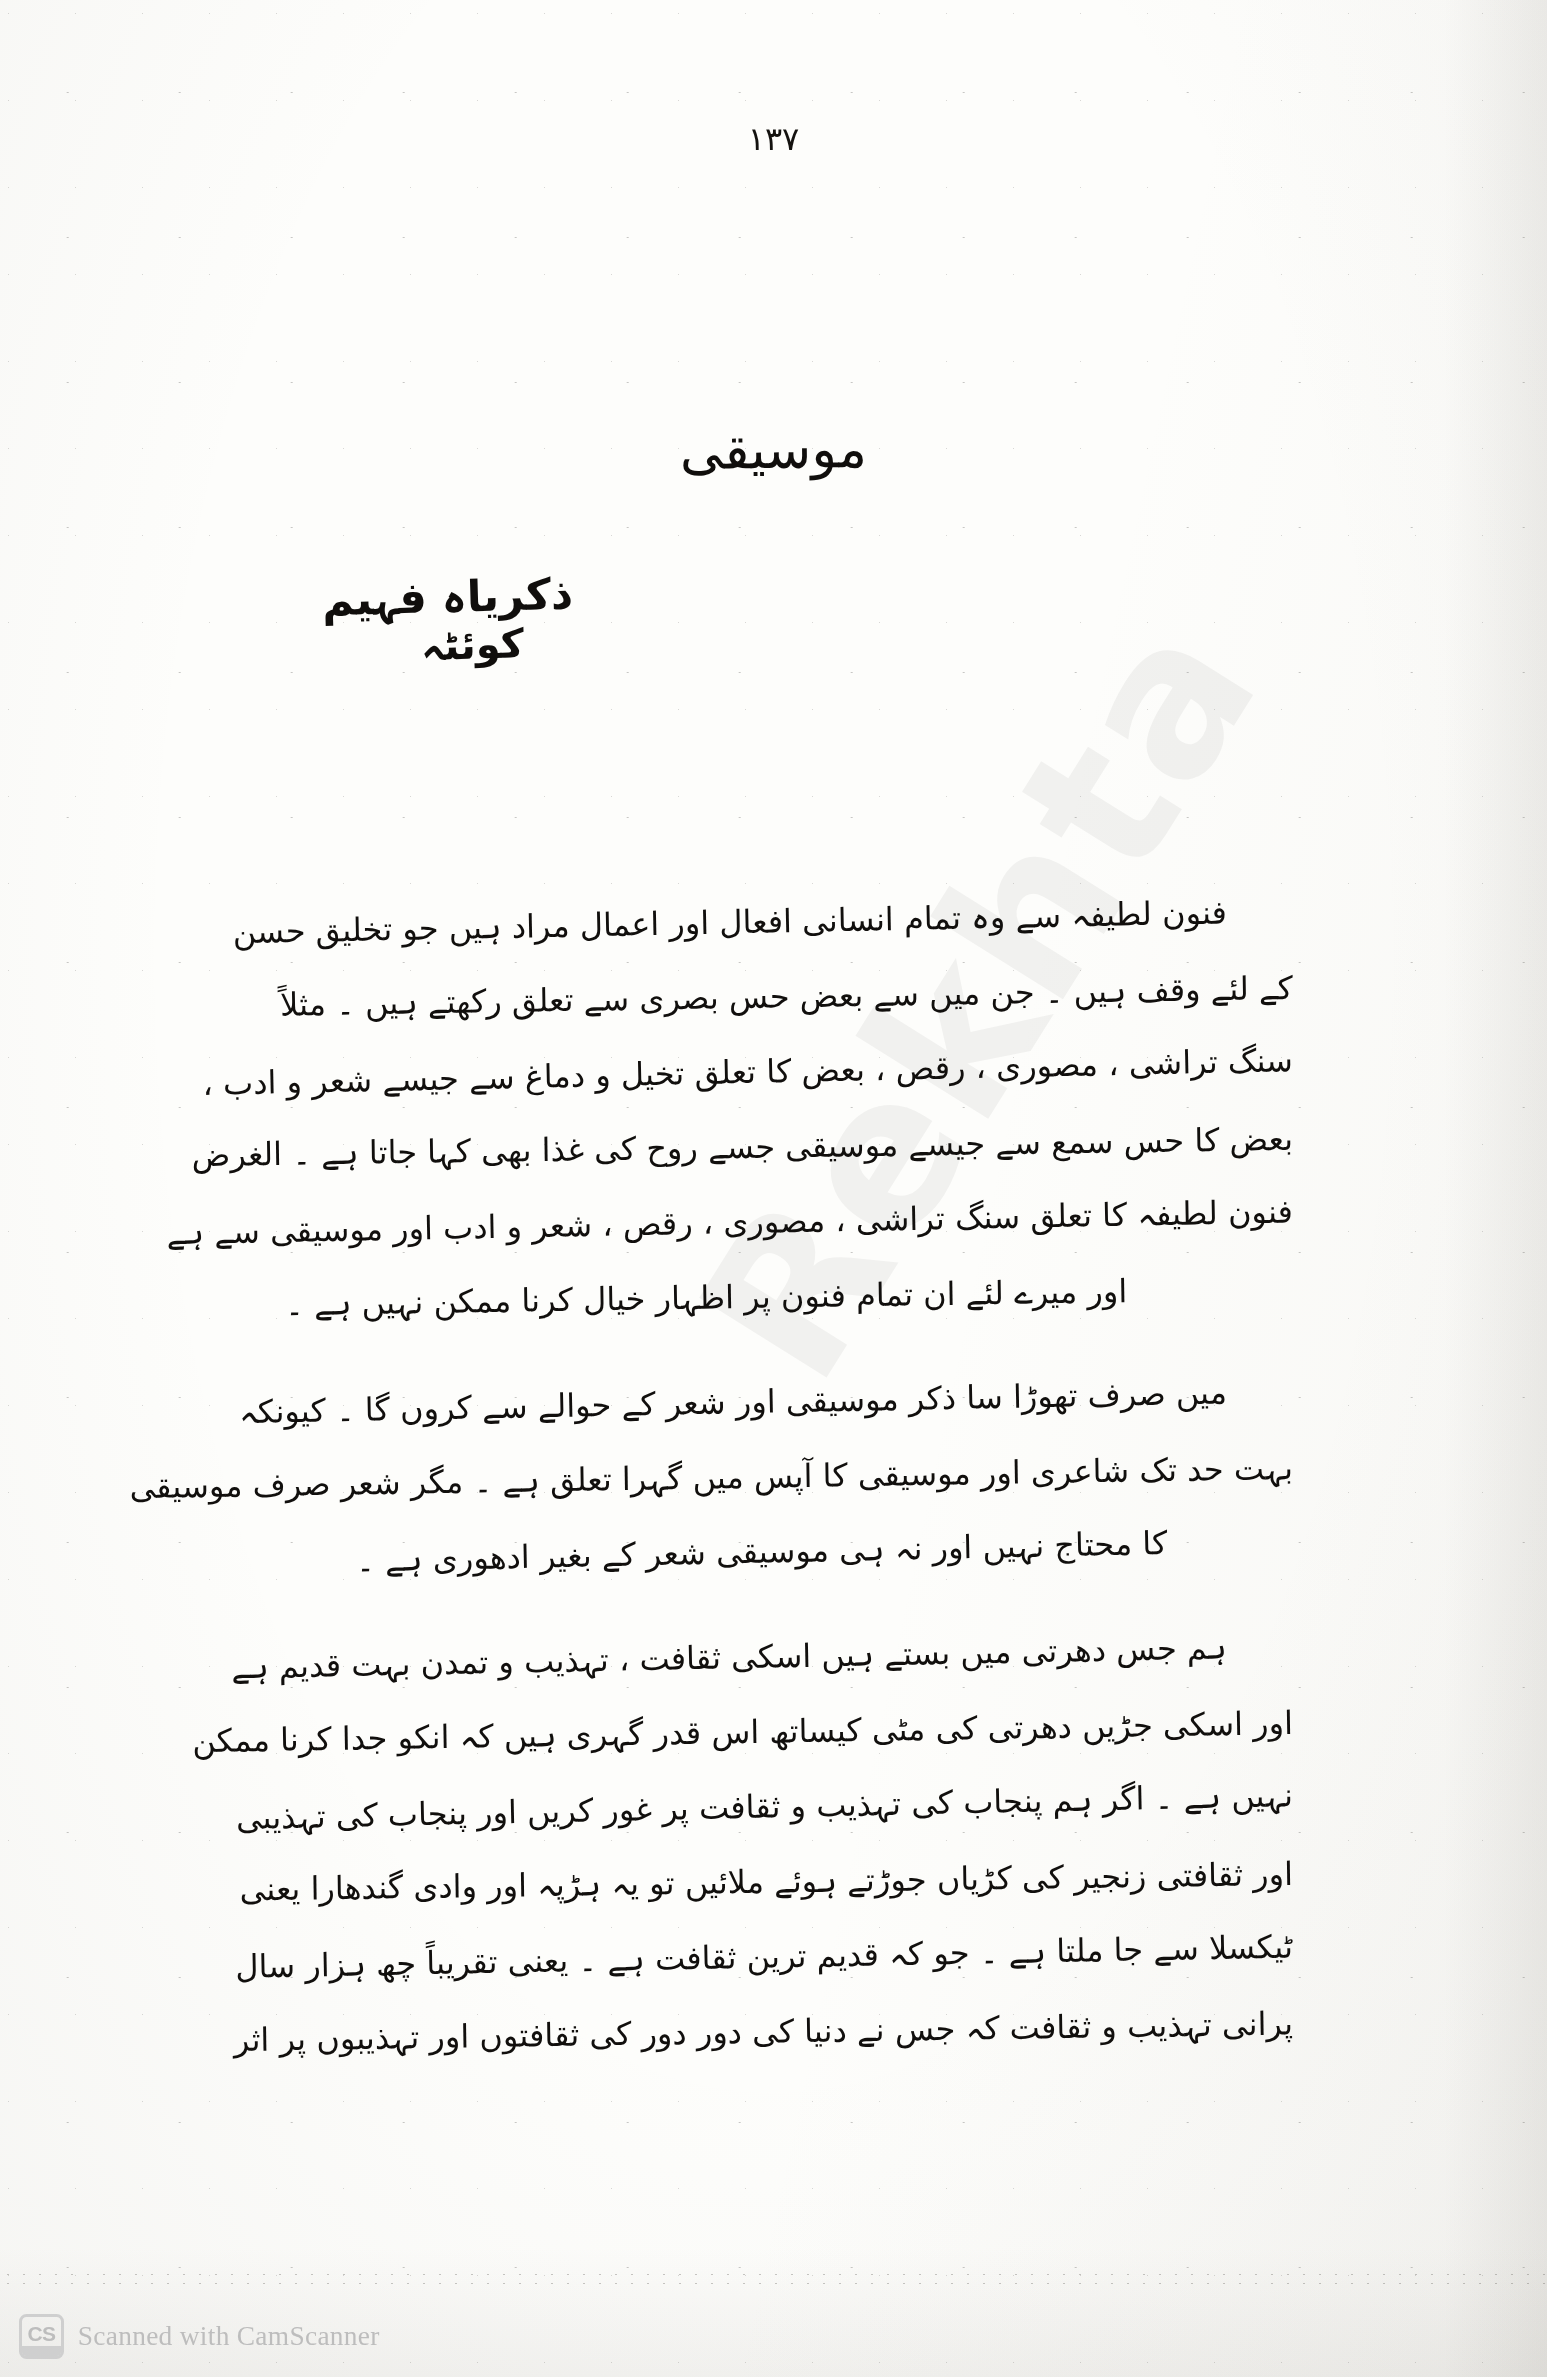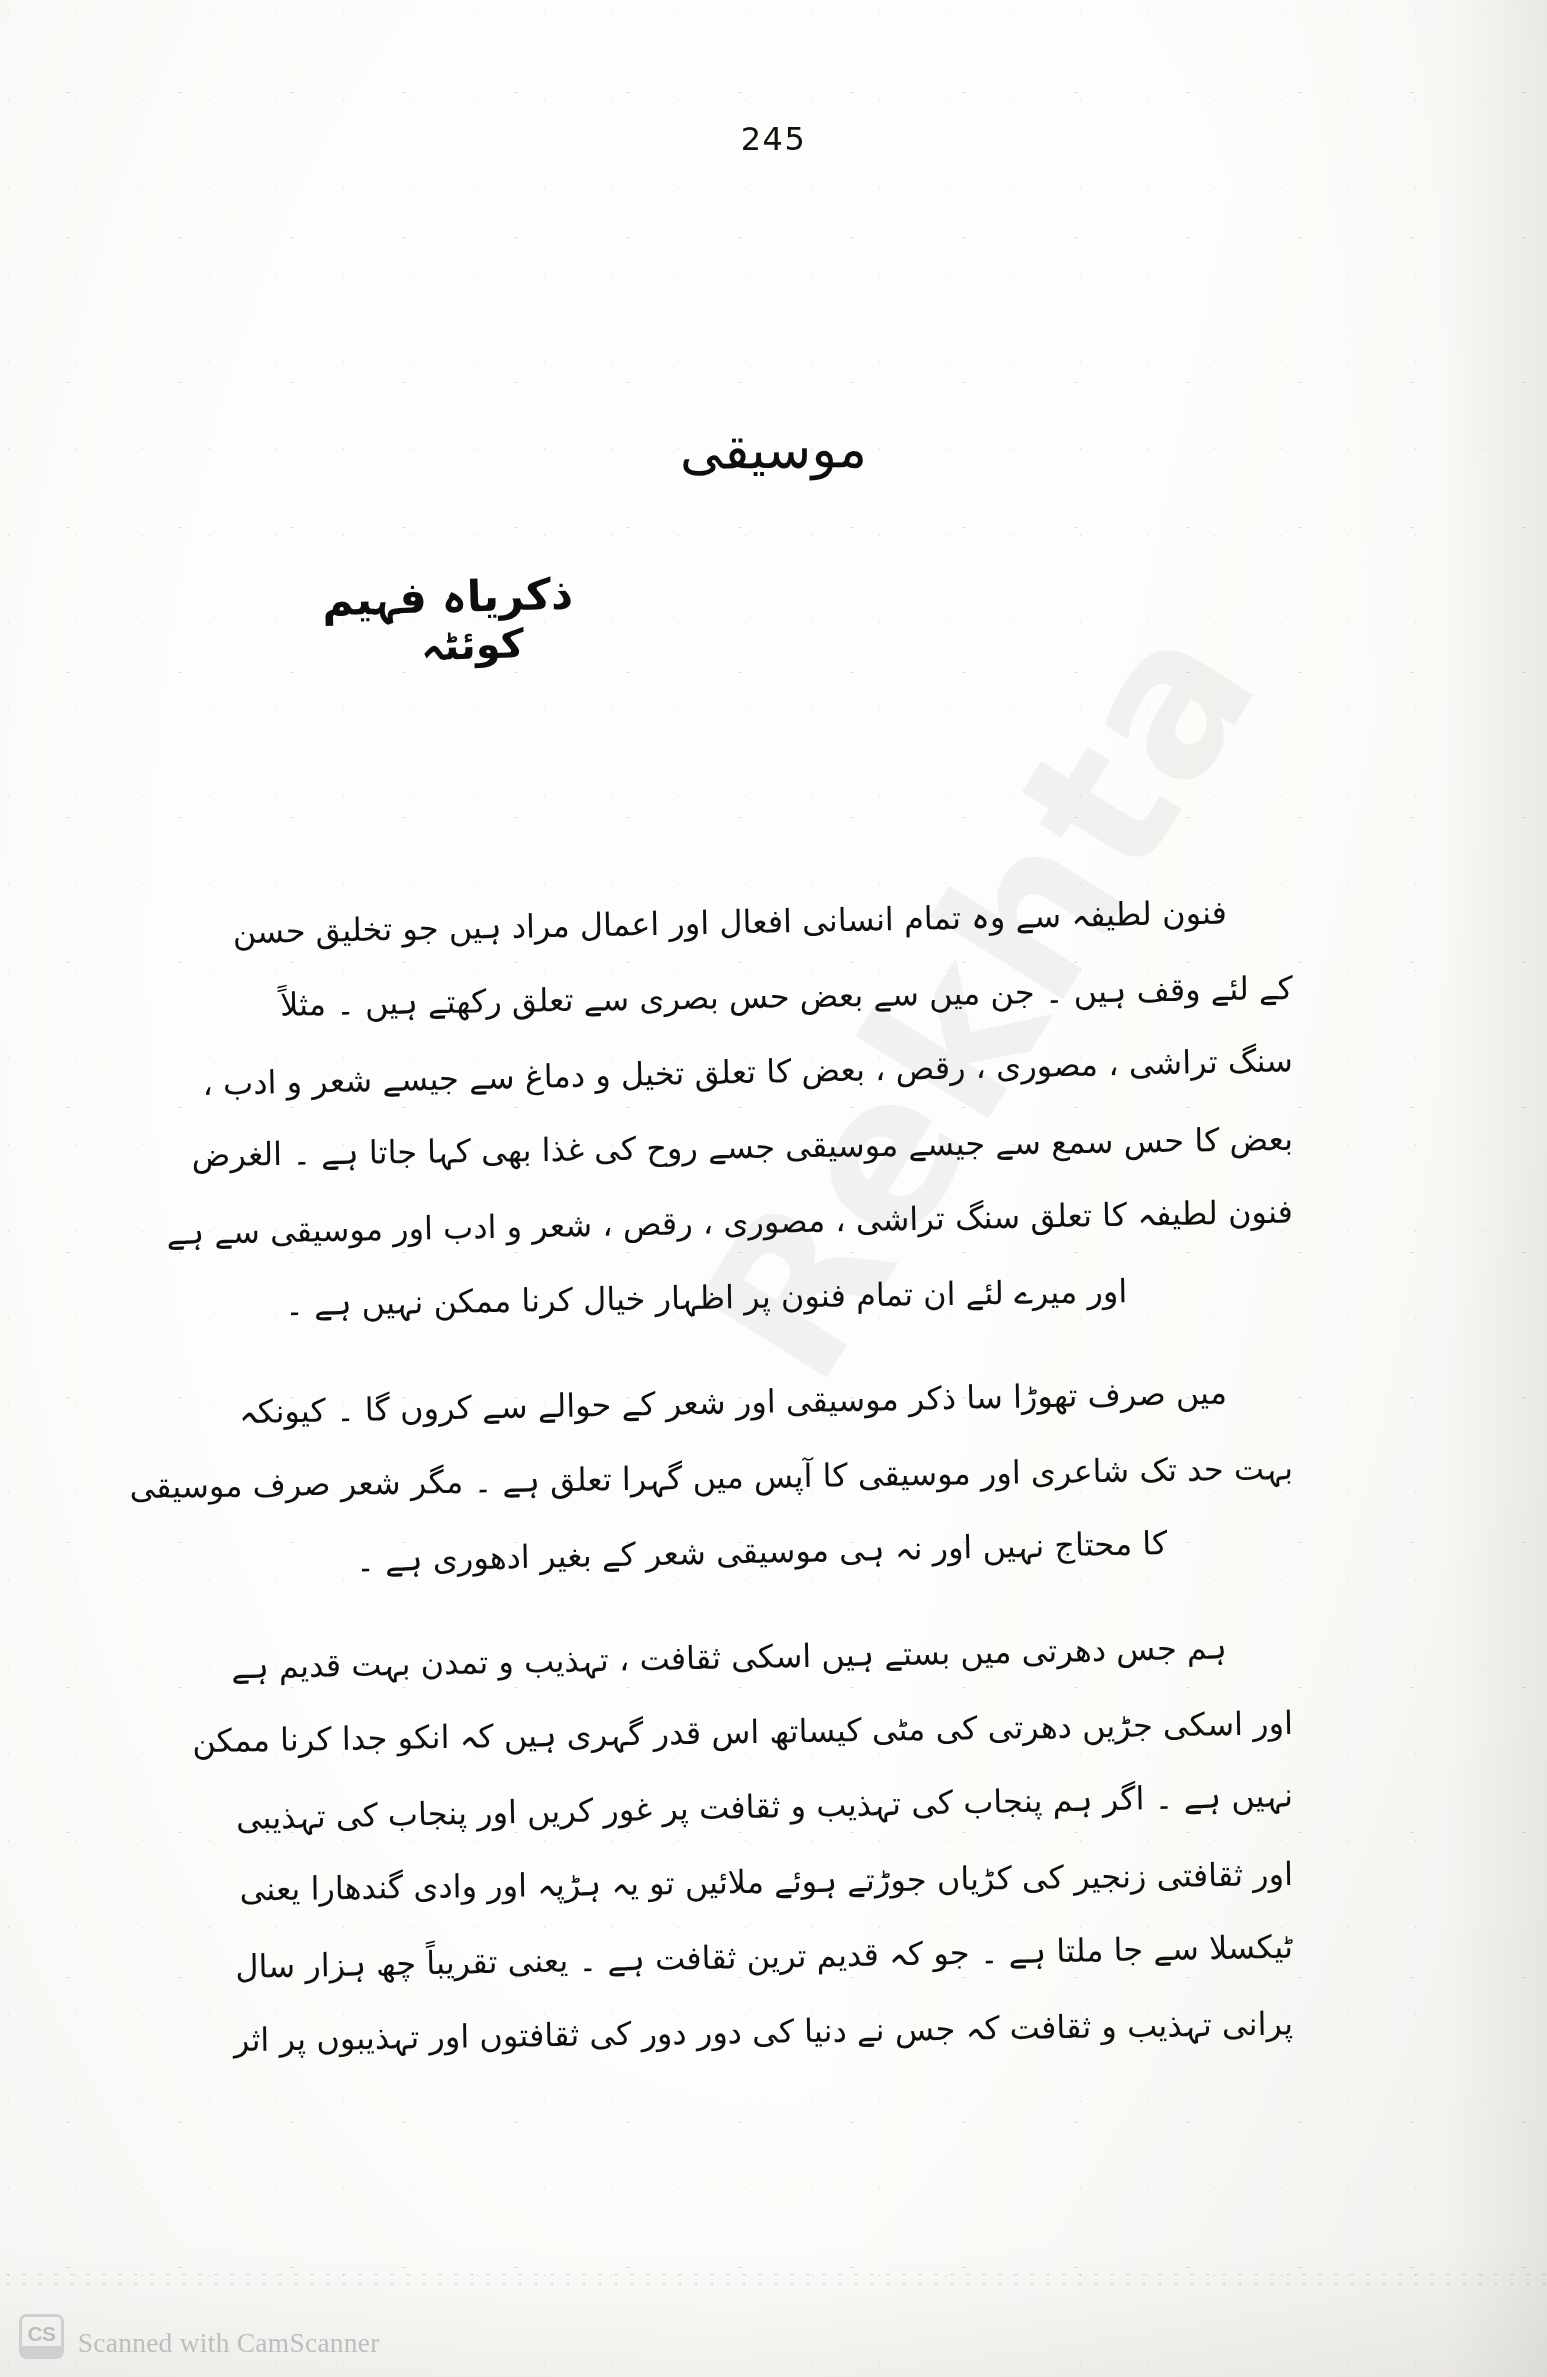--- a/index.html
+++ b/index.html
@@ -183,21 +183,21 @@
     text-align: left;
     padding-left: 82px;
   }
 
   
   .cs-footer {
     position: absolute;
     left: 19px;
     bottom: 18px;
     display: flex;
-    align-items: flex-end;
+    align-items: center;
     gap: 13.7px;
     direction: ltr;
     z-index: 6;
   }
   .cs-logo {
     width: 45px;
     height: 45px;
     border-radius: 7.5px;
     border: 3.4px solid #cfcfcf;
     box-sizing: border-box;
@@ -252,21 +252,21 @@
   <div class="edge-shade-right"></div>
   <div class="edge-shade-bottom"></div>
   <div class="speckles"></div>
 
   <div class="watermark">
     <span>Rekhta</span>
   </div>
 
   <div class="content">
 
-    <div class="folio">245</div>
+    <div class="folio">۱۳۷</div>
 
     <h1 class="doc-title">موسیقی</h1>
 
     <div class="byline">
       <div class="author">ذکریاہ فہیم</div>
       <div class="city">کوئٹہ</div>
     </div>
 
     <div class="body-text">
 

